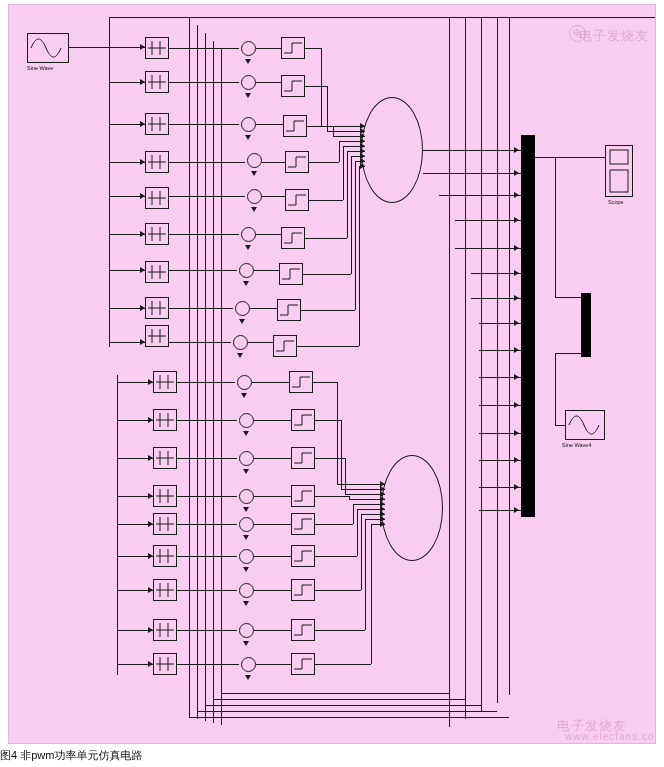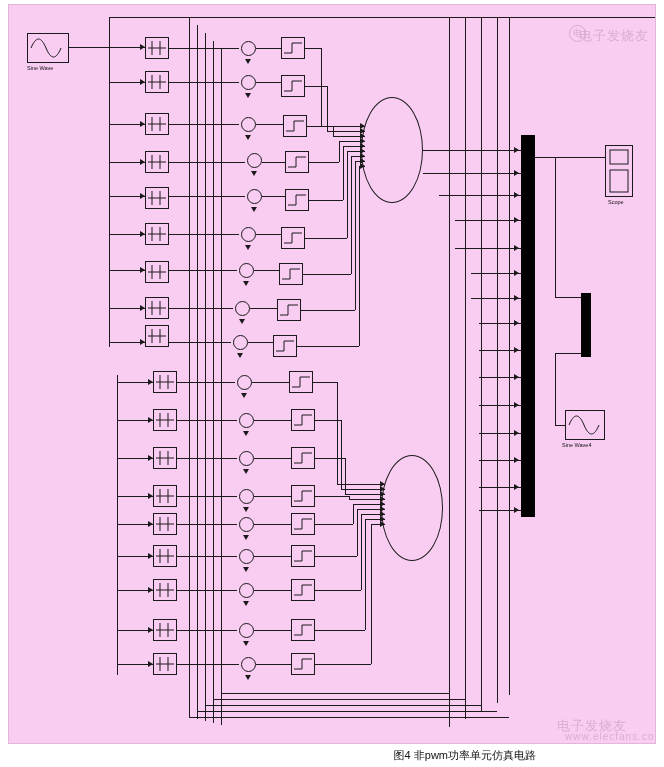--- a/index.html
+++ b/index.html
@@ -76,21 +76,21 @@
     font-size: 5.5px;
     color: #111;
     white-space: nowrap;
     font-family: "Liberation Sans", sans-serif;
   }
   #caption {
     position: absolute;
     left: 0;
     top: 748px;
     width: 536px;
-    text-align: right;
+    text-align: left;
     font-size: 11px;
     color: #111;
   }
   .wm {
     position: absolute;
     color: #d9a8cf;
     font-size: 10px;
     letter-spacing: 1px;
     opacity: .9;
     white-space: nowrap;

